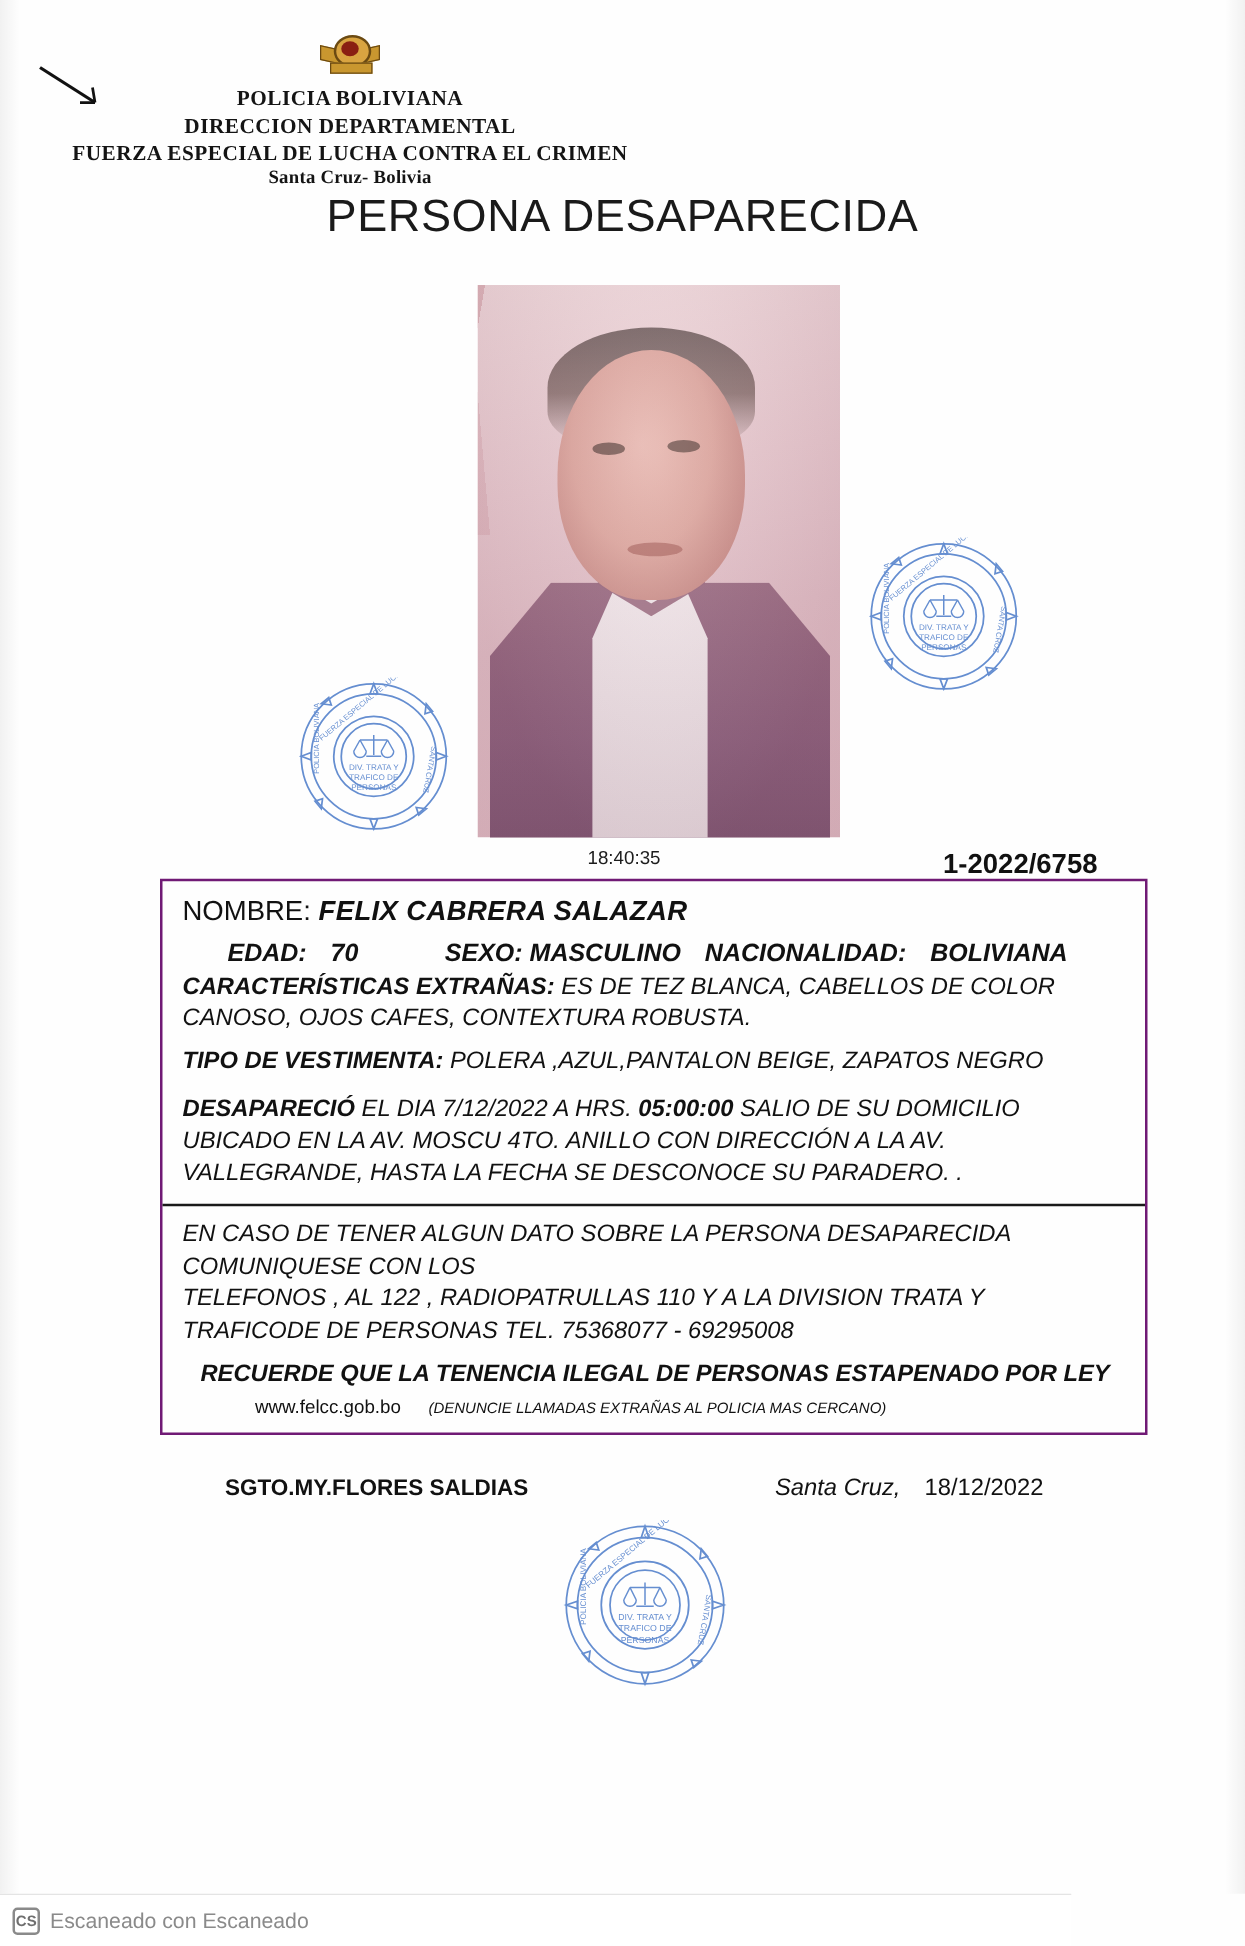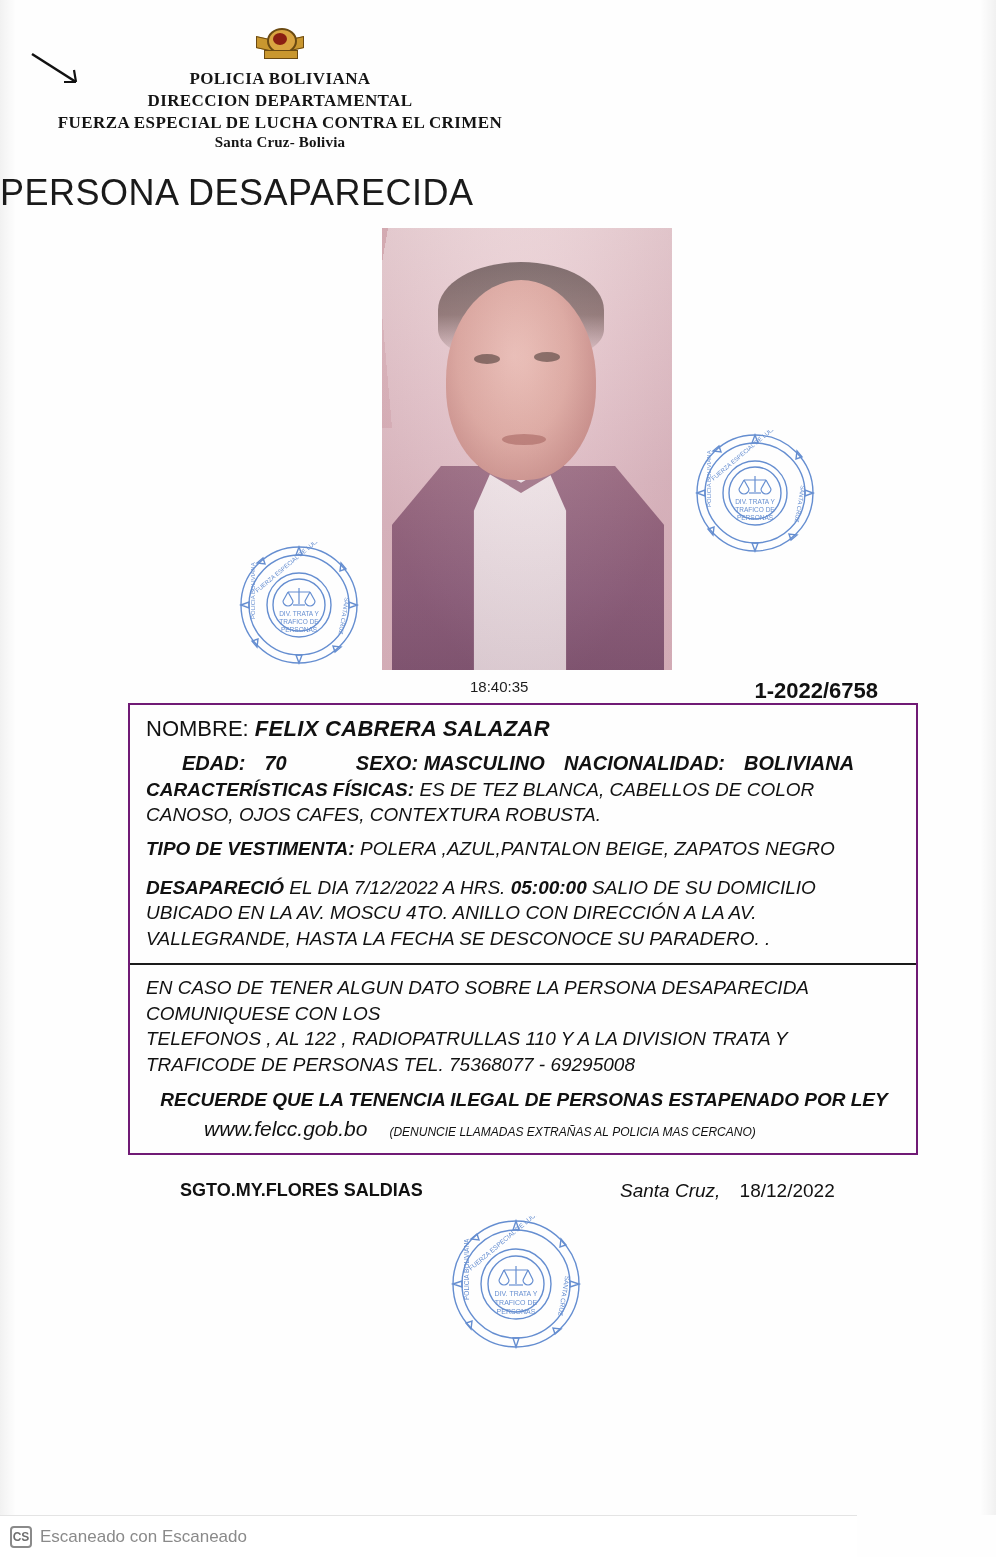--- a/index.html
+++ b/index.html
@@ -89,23 +89,23 @@
   }
   .hdr-line.small {
     font-size: 15px;
     letter-spacing: 0.2px;
   }
 
   
   .main-title {
     position: absolute;
     left: 0;
-    top: 172px;
+    top: 152px;
     width: 996px;
-    text-align: left;
+    text-align: center;
     font-size: 36px;
     letter-spacing: 0.5px;
     color: #1a1a1a;
     font-family: "Liberation Sans", sans-serif;
   }
 
   
   .photo-wrap {
     position: absolute;
     left: 382px;
@@ -269,22 +269,21 @@
     margin-top: 12px;
   }
   .web-row {
     display: flex;
     align-items: baseline;
     gap: 22px;
     padding-left: 58px;
     margin-top: 6px;
   }
   .web {
-    font-size: 21px;
-    font-style: italic;
+    font-size: 15px;
     color: #111;
   }
   .web-note {
     font-size: 12px;
     font-style: italic;
     color: #111;
     text-align: right;
   }
 
   
@@ -485,21 +484,21 @@
         <span class="gap"></span>
         <span>SEXO:</span>
         <span>MASCULINO</span>
         <span class="gap2"></span>
         <span>NACIONALIDAD:</span>
         <span class="gap2"></span>
         <span>BOLIVIANA</span>
       </div>
 
       <div class="t feat">
-        <span class="b">CARACTERÍSTICAS FÍSICAS:</span>
+        <span class="b">CARACTERÍSTICAS EXTRAÑAS:</span>
         <span>ES DE TEZ BLANCA, CABELLOS DE COLOR  CANOSO, OJOS CAFES, CONTEXTURA ROBUSTA.</span>
       </div>
 
       <div class="t vest">
         <span class="b">TIPO DE VESTIMENTA:</span>
         <span>POLERA  ,AZUL,PANTALON    BEIGE, ZAPATOS NEGRO</span>
       </div>
 
       <div class="sep-space"></div>
 

